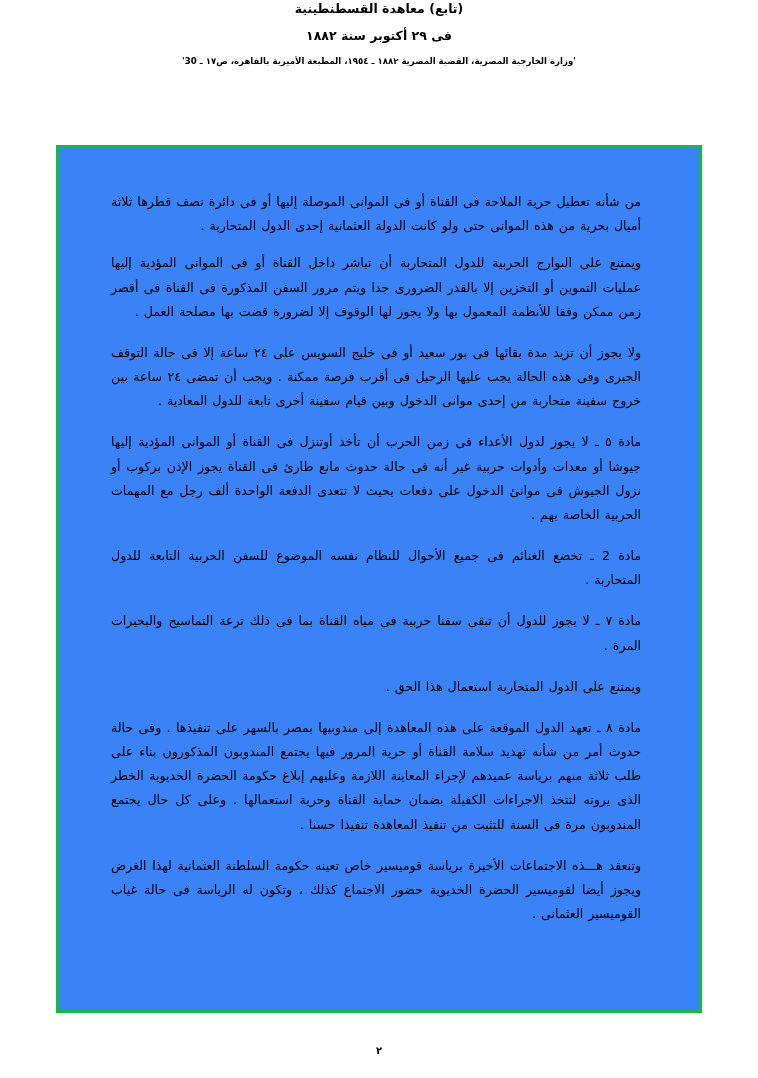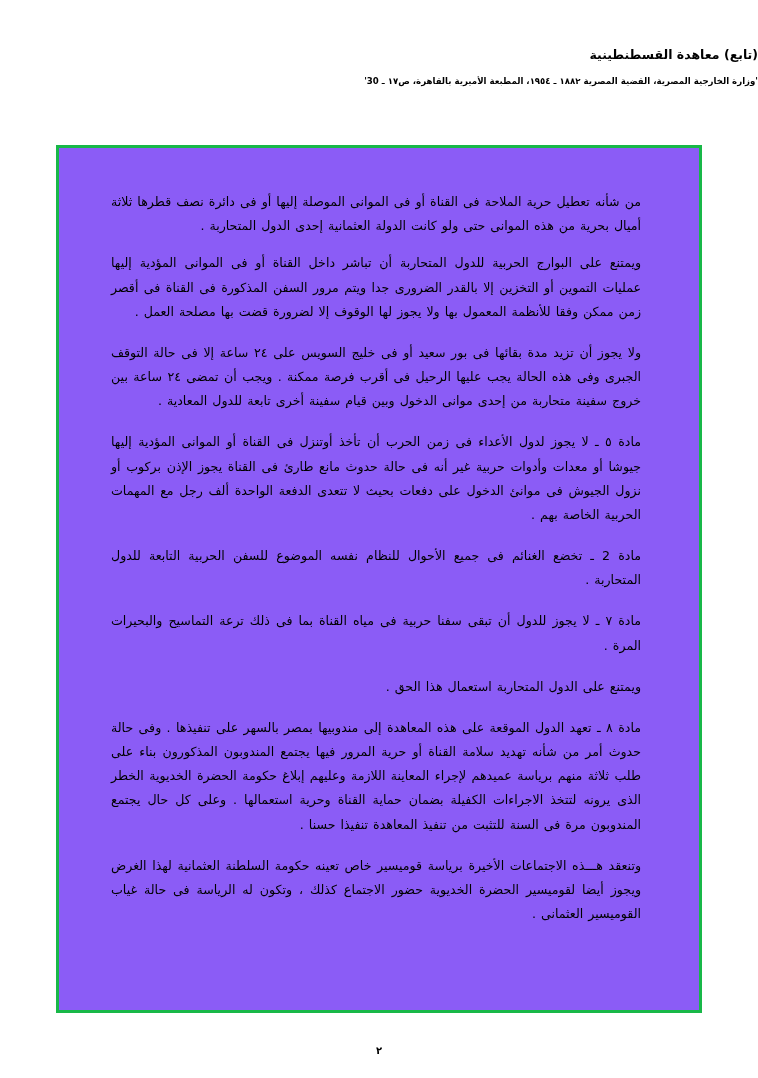--- a/index.html
+++ b/index.html
@@ -15,22 +15,21 @@
     color: #000000;
     overflow: hidden;
   }
   .page {
     width: 758px;
     height: 1078px;
     position: relative;
     box-sizing: border-box;
   }
   .header {
-    text-align: right;
-    padding-top: 46px;
+    text-align: center;
   }
   .header-title {
     font-size: 12.5px;
     font-weight: bold;
     letter-spacing: 0px;
     line-height: 1.4;
   }
   .header-subtitle {
     font-size: 12.5px;
     font-weight: bold;
@@ -44,21 +43,21 @@
     line-height: 1.4;
   }
   .frame {
     position: absolute;
     left: 56px;
     top: 145px;
     width: 646px;
     height: 868px;
     border: 3.5px solid #18b848;
     box-sizing: border-box;
-    background: #8b5cf6;
+    background: #3b82f6;
   }
   .frame-inner {
     position: absolute;
     left: 0;
     top: 0;
     right: 0;
     bottom: 0;
     padding: 38px 58px 30px 52px;
     box-sizing: border-box;
     overflow: hidden;
@@ -87,20 +86,21 @@
     font-weight: bold;
   }
 </style>
 </head>
 <body>
 
 <div class="page">
 
   <div class="header">
     <div class="header-title">(تابع) معاهدة القسطنطينية</div>
+    <div class="header-subtitle">فى ٢٩ أكتوبر سنة ١٨٨٢</div>
     <div class="header-source">'وزارة الخارجية المصرية، القضية المصرية ١٨٨٢ ـ ١٩٥٤، المطبعة الأميرية بالقاهرة، ص١٧ ـ 30'</div>
   </div>
 
   <div class="frame">
     <div class="frame-inner">
       <p class="para first">من شأنه تعطيل حرية الملاحة فى القناة أو فى الموانى الموصلة إليها أو فى دائرة نصف قطرها ثلاثة أميال بحرية من هذه الموانى حتى ولو كانت الدولة العثمانية إحدى الدول المتحاربة .</p>
       <p class="para">ويمتنع على البوارج الحربية للدول المتحاربة أن تباشر داخل القناة أو فى الموانى المؤدية إليها عمليات التموين أو التخزين إلا بالقدر الضرورى جدا ويتم مرور السفن المذكورة فى القناة فى أقصر زمن ممكن وفقا للأنظمة المعمول بها ولا يجوز لها الوقوف إلا لضرورة قضت بها مصلحة العمل .</p>
       <p class="para gap">ولا يجوز أن تزيد مدة بقائها فى بور سعيد أو فى خليج السويس على ٢٤ ساعة إلا فى حالة التوقف الجبرى وفى هذه الحالة يجب عليها الرحيل فى أقرب فرصة ممكنة . ويجب أن تمضى ٢٤ ساعة بين خروج سفينة متحاربة من إحدى موانى الدخول وبين قيام سفينة أخرى تابعة للدول المعادية .</p>
       <p class="para gap">مادة ٥ ـ لا يجوز لدول الأعداء فى زمن الحرب أن تأخذ أوتنزل فى القناة أو الموانى المؤدية إليها جيوشا أو معدات وأدوات حربية غير أنه فى حالة حدوث مانع طارئ فى القناة يجوز الإذن بركوب أو نزول الجيوش فى موانئ الدخول على دفعات بحيث لا تتعدى الدفعة الواحدة ألف رجل مع المهمات الحربية الخاصة بهم .</p>
       <p class="para gap">مادة 2 ـ تخضع الغنائم فى جميع الأحوال للنظام نفسه الموضوع للسفن الحربية التابعة للدول المتحاربة .</p>

